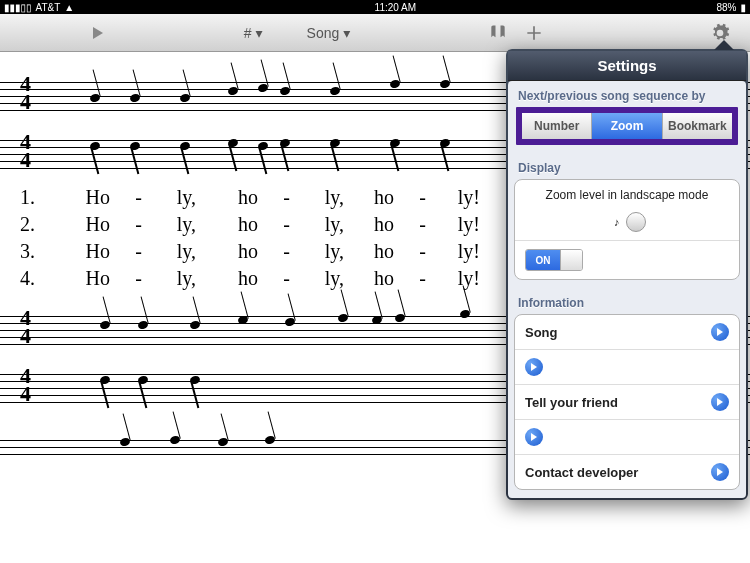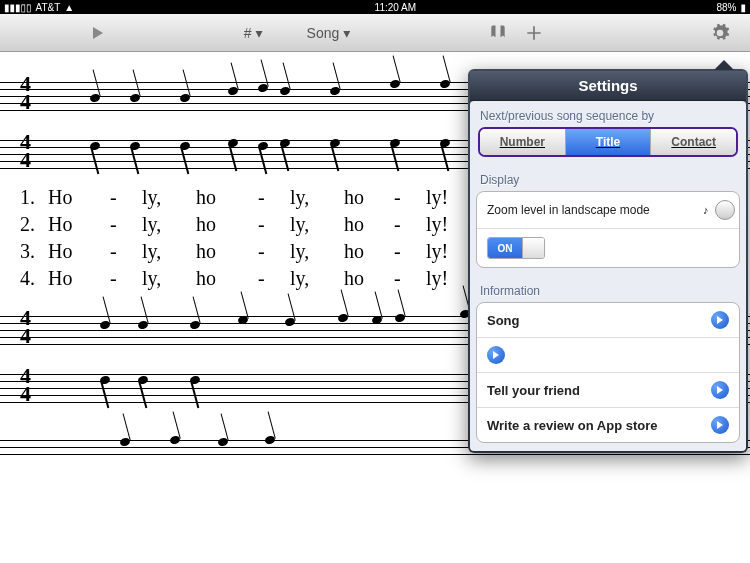--- a/index.html
+++ b/index.html
@@ -64,64 +64,62 @@
 .note .stem { position: absolute; width: 1.5px; height: 28px; background: #000; }
 .note.up .stem { right: -1px; bottom: 4px; }
 .note.dn .stem { left: 0; top: 4px; }
 .lyrics {
   margin: 6px 0 16px 20px;
   font-family: Georgia, 'Times New Roman', serif;
   font-size: 20px;
 }
 .lyrics .row { display: flex; gap: 0; margin-bottom: 4px; }
 .lyrics .vnum { width: 28px; }
-.lyrics .syl { display: inline-block; }
+.lyrics .syl { display: inline-block; text-align: right; }
 .lyrics .s1 { width: 62px; }
 .lyrics .sd { width: 32px; }
 .lyrics .s2 { width: 54px; }
 .lyrics .s3 { width: 50px; }
 
 
 .popover {
   position: absolute;
   top: 49px; right: 2px;
-  width: 280px;
+  width: 242px;
   background: linear-gradient(#3f4a5a, #2a3240);
   border-radius: 6px;
   box-shadow: 0 6px 20px rgba(0,0,0,0.5);
   padding: 2px;
-  margin-top: 20px;
 }
 .popover::before {
   content: '';
   position: absolute; top: -9px; right: 14px;
   border: 10px solid transparent; border-bottom-color: #2a3240;
   border-top: none;
 }
 .pop-inner {
   background: #eaedf3;
   border-radius: 4px;
   overflow: hidden;
 }
 .pop-title {
   background: linear-gradient(#525c6e, #2a3240);
   color: #fff; font-weight: bold; text-align: center;
   font-size: 15px; padding: 6px 0;
   border-bottom: 1px solid #222;
 }
 .pop-section-label {
-  color: #5a6b8a; font-weight: normal; font-size: 12px;
+  color: #5a6b8a; font-weight: bold; font-size: 12px;
   padding: 8px 10px 4px;
   text-shadow: 0 1px 0 #fff;
 }
 .seg {
   display: flex; margin: 0 8px 8px;
-  border-radius: 7px; overflow: hidden;
-  border: 2px solid #4c1d95;
-  text-decoration: underline;
+  border-radius: 1px; overflow: hidden;
+  border: 6px solid #4c1d95;
 }
 .seg div {
   flex: 1; text-align: center; font-size: 12px; font-weight: bold;
   padding: 6px 0; cursor: pointer;
   background: linear-gradient(#fdfdfd, #d7d7d7);
   color: #555; border-right: 1px solid #aaa;
 }
 .seg div:last-child { border-right: none; }
 .seg div.on {
   background: linear-gradient(#6ea8f7, #2d6ae0);
@@ -133,21 +131,21 @@
   overflow: hidden;
 }
 .panel .row {
   padding: 8px 10px;
   border-bottom: 1px solid #ddd;
   display: flex; align-items: center; justify-content: space-between;
   font-size: 13px; font-weight: bold; color: #222;
 }
 .panel .row:last-child { border-bottom: none; }
 .panel .row.link { cursor: pointer; }
-.zoom-row { flex-direction: row; align-items: stretch; gap: 2px; }
+.zoom-row { flex-direction: column; align-items: stretch; gap: 10px; }
 .slider-wrap { display: flex; align-items: center; gap: 6px; }
 .slider-wrap .note-icon { font-size: 11px; }
 .slider-wrap .note-icon.big { font-size: 17px; }
 .slider {
   flex: 1; height: 8px; border-radius: 4px;
   background: linear-gradient(to right, #3e7ee8 0%, #3e7ee8 58%, #ddd 58%, #ddd 100%);
   position: relative;
 }
 .slider .thumb {
   position: absolute; top: -6px; left: 56%;
@@ -445,22 +443,22 @@
     </div>
   </div>
 </div>
 
 <div class="popover">
   <div class="pop-title">Settings</div>
   <div class="pop-inner">
     <div class="pop-section-label">Next/previous song sequence by</div>
     <div class="seg" id="seg-control">
         <div>Number</div>
-        <div class="on">Title</div>
-        <div>Contact</div>
+        <div class="on">Zoom</div>
+        <div>Bookmark</div>
       </div>
 
     <div class="pop-section-label">Display</div>
     <div class="panel">
       <div class="row zoom-row">
         <div style="font-size:12px;font-weight:normal">Zoom level in landscape mode</div>
         <div class="slider-wrap">
           <span class="note-icon">♪</span>
           <div class="slider">
               <div class="thumb"></div>
@@ -483,18 +481,21 @@
           <span class="disc-arrow"></span>
         </div>
         <div class="row link">
           <span class="disc-arrow"></span>
         </div>
         <div class="row link">
           <span>Tell your friend</span>
           <span class="disc-arrow"></span>
         </div>
         <div class="row link">
-          <span>Write a review on App store</span>
           <span class="disc-arrow"></span>
         </div>
+        <div class="row link">
+          <span>Contact developer</span>
+          <span class="disc-arrow"></span>
+        </div>
       </div>
   </div>
 </div>
 
 </body></html>

